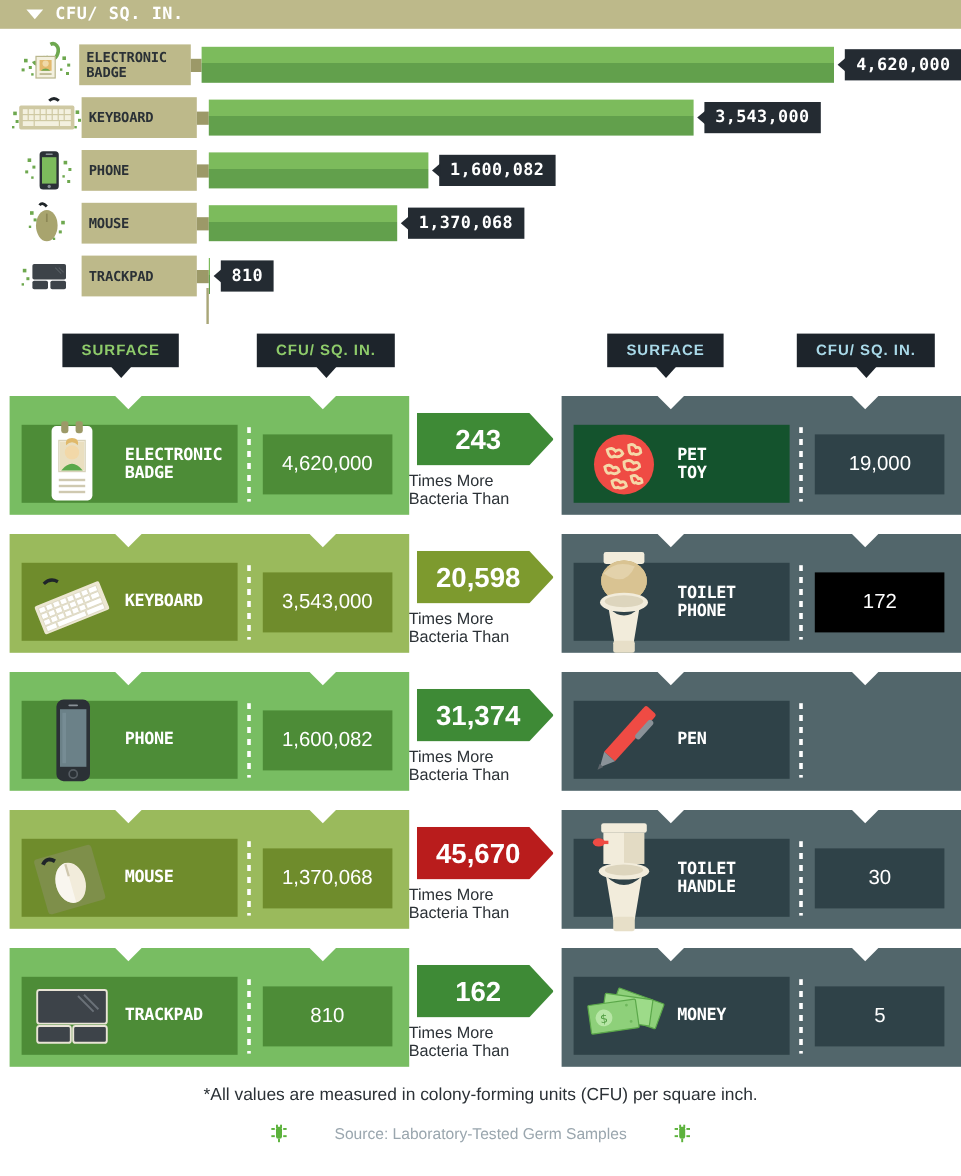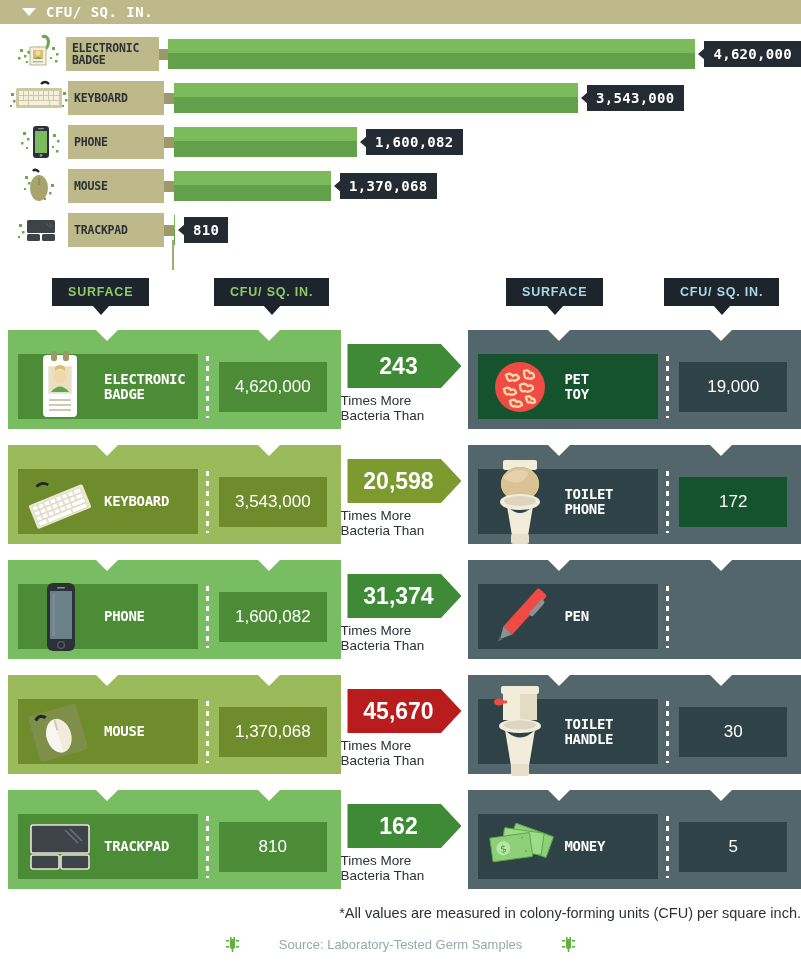--- a/index.html
+++ b/index.html
@@ -196,21 +196,21 @@
   }
   .arrow-sub {
     margin-top: 5px;
     font-size: 13.5px;
     color: #2b3136;
     line-height: 15px;
   }
 
   
   .footnote {
-    text-align: right;
+    text-align: center;
     font-size: 14.5px;
     color: #2b3136;
     margin-top: 8px;
   }
   .source-line {
     display: flex; align-items: center; justify-content: center;
     gap: 40px;
     margin-top: 16px;
   }
   .source-text { font-size: 13px; color: #9aa6ae; }
@@ -532,21 +532,21 @@
             <path d="M20 52 q13 14 26 0 l-5 30 h-16z" fill="#f2ecdb"></path>
             <rect x="24" y="80" width="18" height="10" rx="2" fill="#e7dfc8"></rect>
           </svg>
         </div>
         <div class="surface-name">
           <span>TOILET</span><br>
           <span>PHONE</span>
         </div>
       </div>
       <div class="divider"></div>
-      <div class="value-box" style="background:#14532d">172</div>
+      <div class="value-box" style="background:#000000">172</div>
     </div>
   </div>
 
   <div class="cmp-row">
     <div class="panel left" style="background:#78bd62">
       <div class="notch" style="left:88px"></div>
       <div class="notch" style="left:250px"></div>
       <div class="surface-box" style="background:#4d8c37">
         <div class="cmp-icon">
           <svg width="46" height="76" viewBox="0 0 46 76">

